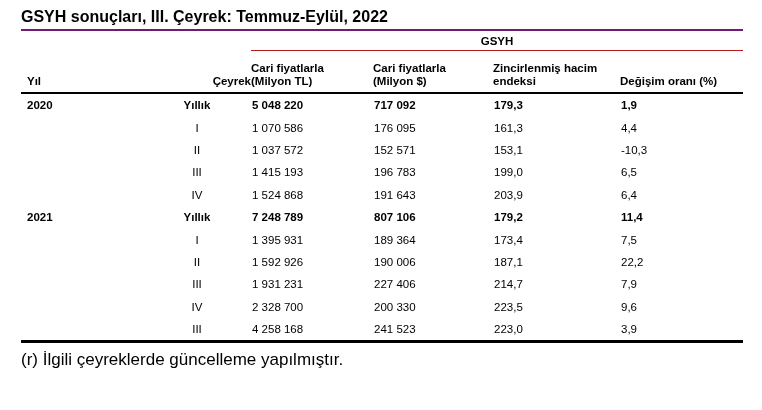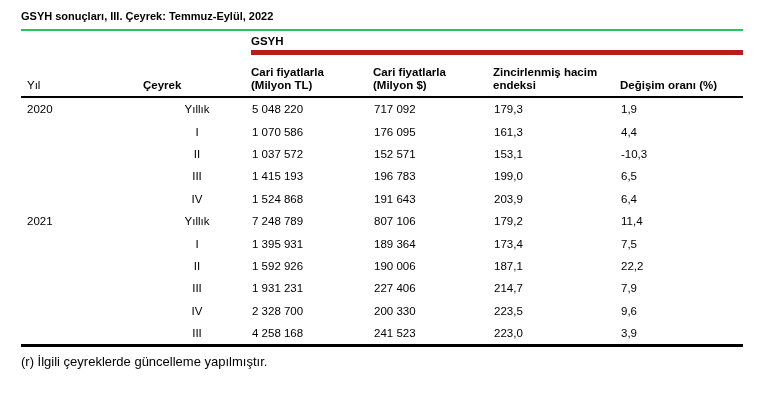--- a/index.html
+++ b/index.html
@@ -10,25 +10,25 @@
     height: 410px;
     overflow: hidden;
     font-family: "Liberation Sans", sans-serif;
     color: #000000;
   }
   .container {
     margin-left: 21px;
     width: 722px;
   }
   .title {
-    font-size: 11px;
+    font-size: 16px;
     font-weight: bold;
     line-height: 15px;
     padding: 9px 0 5px 0;
-    border-bottom: 2px solid #22c55e;
+    border-bottom: 2px solid #701a75;
     white-space: nowrap;
   }
   table {
     border-collapse: collapse;
     table-layout: fixed;
     width: 722px;
     font-size: 11.5px;
   }
   col.c1 { width: 122px; }
   col.c2 { width: 108px; }
@@ -36,49 +36,49 @@
   col.c4 { width: 120px; }
   col.c5 { width: 127px; }
   col.c6 { width: 123px; }
   th {
     font-weight: bold;
     vertical-align: bottom;
     padding: 0;
     line-height: 13px;
   }
   .gsyh-cell {
-    text-align: left;
-    border-bottom: 5px solid #b91c1c;
+    text-align: center;
+    border-bottom: 1px solid #b91c1c;
     height: 17px;
     padding-bottom: 2px;
   }
   .hdr {
     border-bottom: 2px solid #000;
     height: 37px;
     padding-bottom: 4px;
   }
-  .left { text-align: left; }
+  .left { text-align: right; }
   .num { text-align: left; padding-right: 10px; }
-  .col-yil { text-align: left; padding-left: 6px; font-weight: normal; }
+  .col-yil { text-align: left; padding-left: 6px; font-weight: bold; }
   .col-ceyrek { text-align: center; }
   tbody td {
     height: 22.4px;
     vertical-align: middle;
     padding-top: 0;
     padding-bottom: 0;
   }
-  .bold-row td { font-weight: normal; }
+  .bold-row td { font-weight: bold; }
   tbody tr:last-child td { border-bottom: 3px solid #000; }
   sup {
     font-size: 7.5px;
     vertical-align: super;
     line-height: 0;
   }
   .footnote {
-    font-size: 13px;
+    font-size: 17px;
     margin-top: 7px;
   }
 </style>
 </head>
 <body>
 
 <div class="container">
   <div class="title">GSYH sonuçları, III. Çeyrek: Temmuz-Eylül, 2022</div>
 
   <table>

